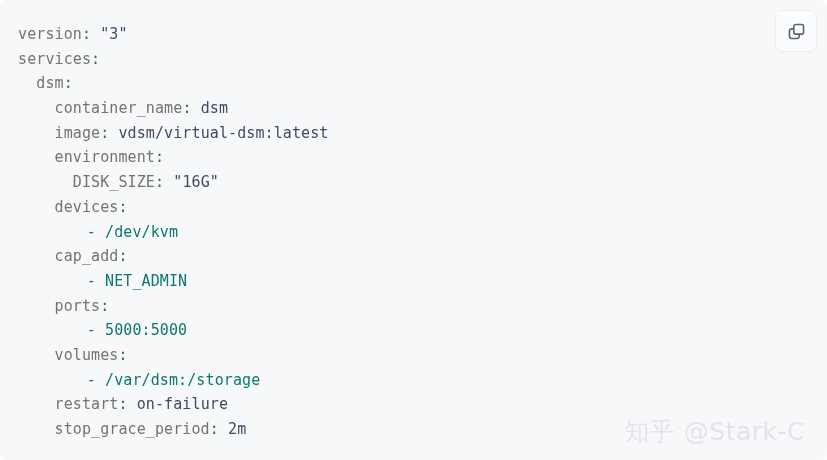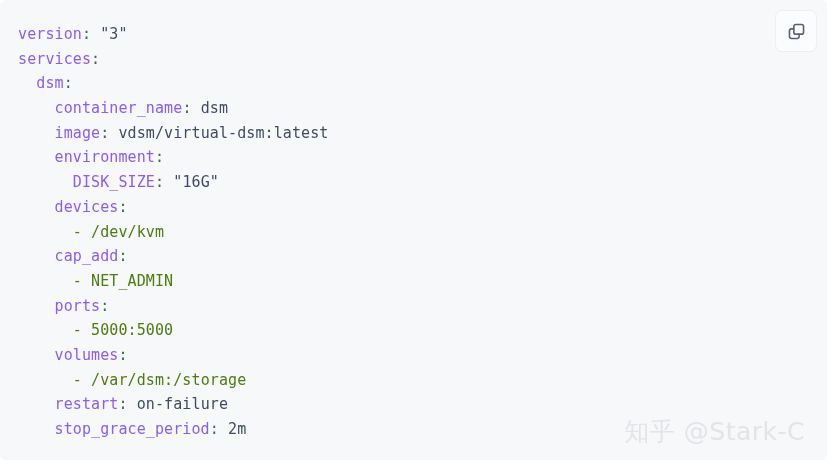--- a/index.html
+++ b/index.html
@@ -36,24 +36,24 @@
     line-height: 24.7px;
     white-space: pre;
     letter-spacing: 0.1px;
   }
 
   .code-line {
     height: 24.7px;
     white-space: pre;
   }
 
-  .tok-key   { color: #8b5cf6; }
+  .tok-key   { color: #737373; }
   .tok-punct { color: #2f6f4e; }
   .tok-val   { color: #3f4b66; }
-  .tok-dash  { color: #4d7c0f; }
+  .tok-dash  { color: #0f766e; margin-left: 14px; }
 
   #copy-button {
     position: absolute;
     top: 10px;
     right: 10px;
     width: 42px;
     height: 42px;
     border: 1px solid #eceef1;
     border-radius: 7px;
     background: #fbfcfd;

